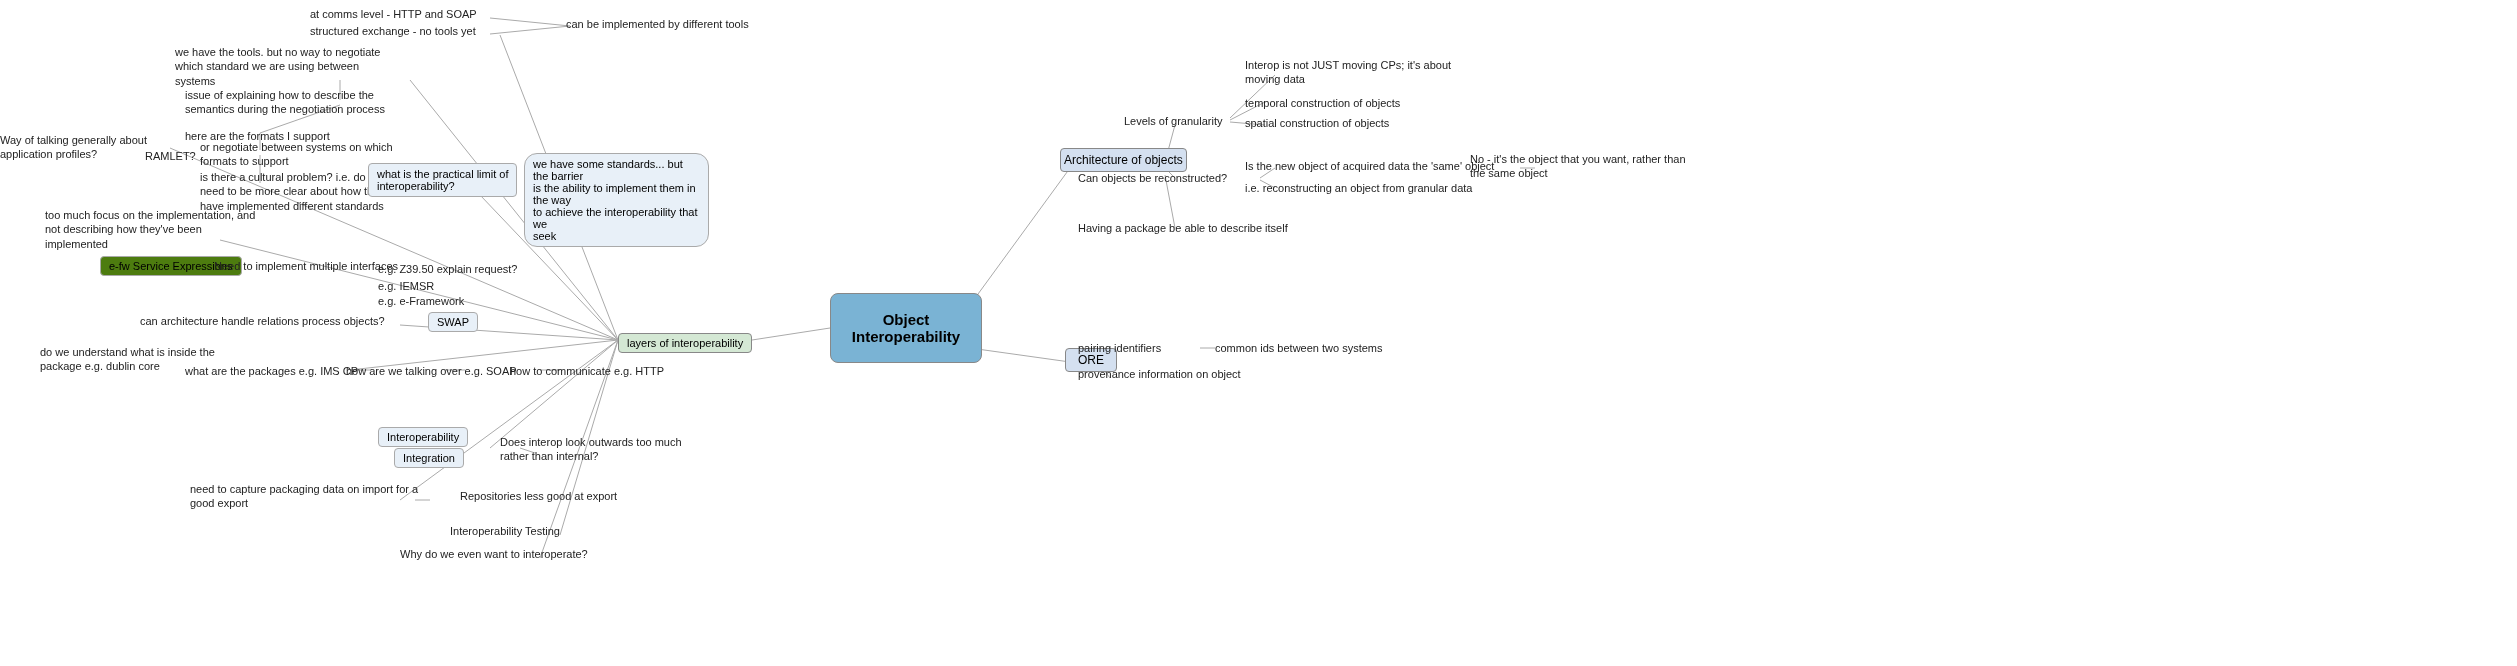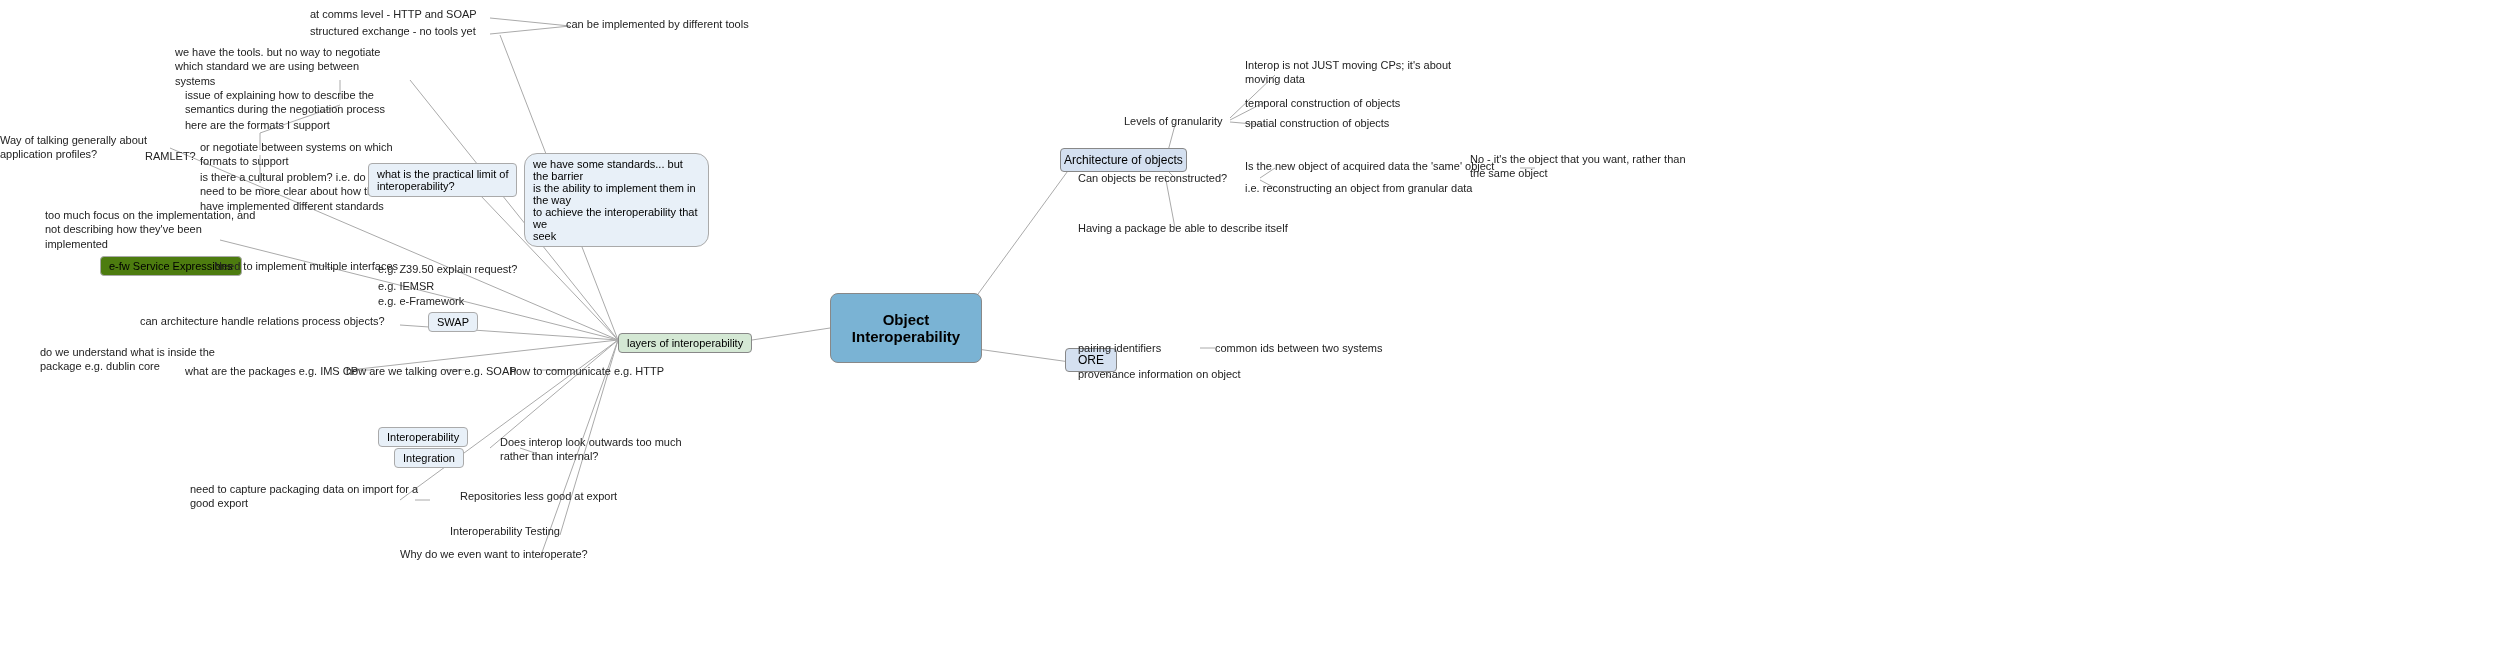--- a/index.html
+++ b/index.html
@@ -165,21 +165,21 @@
   <span>we have the tools. but no way to negotiate
 which standard we are using between
 systems</span>
 </div>
 
 <div class="label wrap" style="left:185px; top:88px; max-width:230px;">
   <span>issue of explaining how to describe the
 semantics during the negotiation process</span>
 </div>
 
-<div class="label" style="left:185px; top:119px;text-align:right;">
+<div class="label" style="left:185px; top:130px;text-align:right;">
   <span>here are the formats I support</span>
 </div>
 
 <div class="label wrap" style="left:0px; top:133px; max-width:190px;">
   <span>Way of talking generally about application profiles?</span>
 </div>
 
 <div class="label" style="left:145px; top:150px;">
   <span>RAMLET?</span>
 </div>

